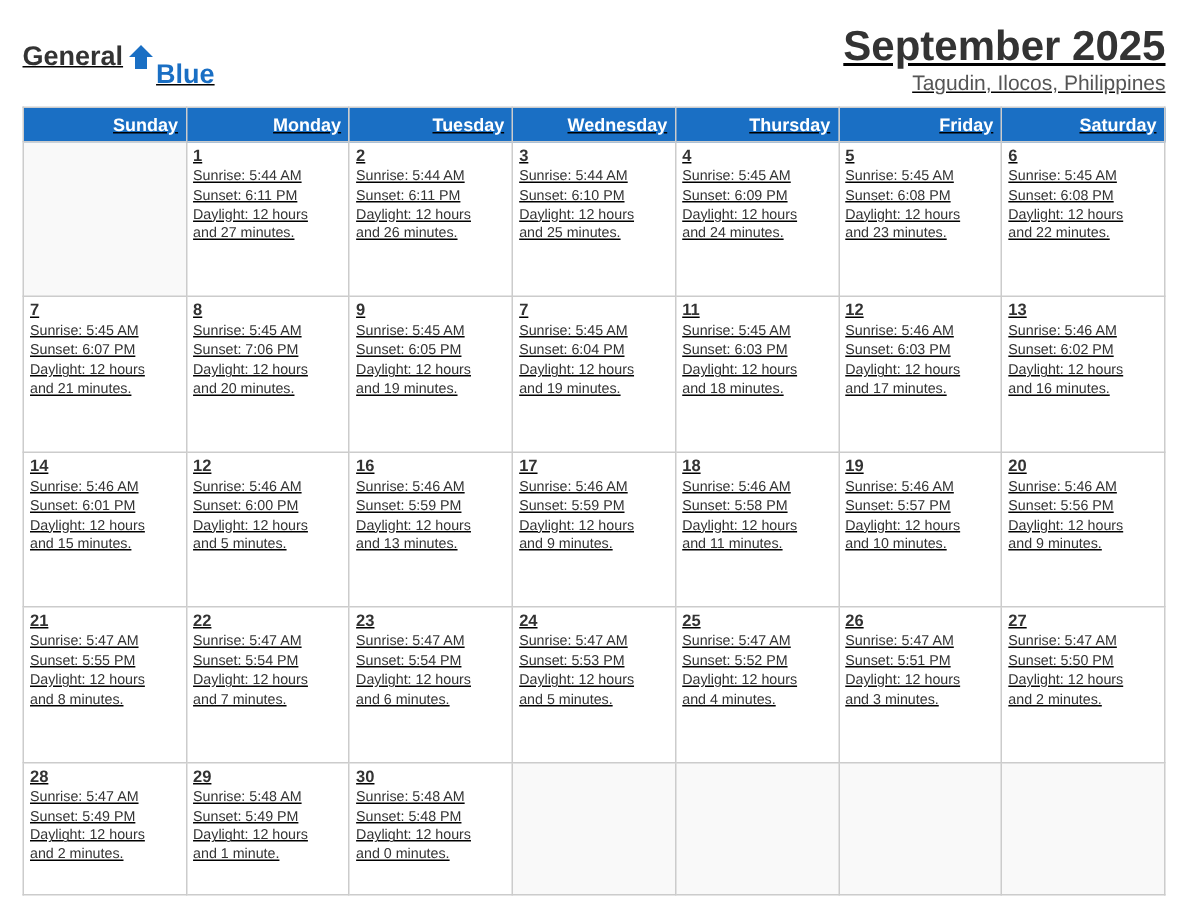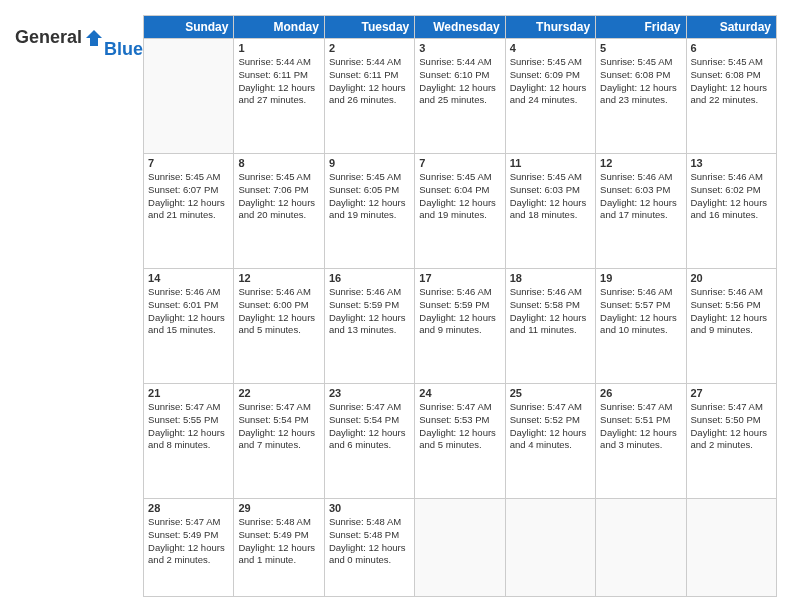--- a/index.html
+++ b/index.html
@@ -8,21 +8,22 @@
       height: 612px;
       font-family: Arial, sans-serif;
       background: #fff;
       overflow: hidden;
     }
     .page {
       width: 792px;
       height: 612px;
       padding: 15px;
       display: flex;
-      flex-direction: row;
+      flex-direction: column;
+      text-decoration: underline;
     }
     .header {
       display: flex;
       justify-content: space-between;
       align-items: flex-start;
       margin-bottom: 8px;
     }
     .logo {
       display: flex;
       align-items: center;
@@ -95,20 +96,24 @@
 
 <div class="page">
   <div class="header">
     <div class="logo">
       <span class="logo-general">General</span>
       <svg class="logo-icon" viewBox="0 0 20 20">
         <polygon points="10,2 18,10 14,10 14,18 6,18 6,10 2,10" fill="#1a6fc4"></polygon>
       </svg>
       <span class="logo-blue">Blue</span>
     </div>
+    <div class="title-block">
+      <div class="month-title">September 2025</div>
+      <div class="subtitle">Tagudin, Ilocos, Philippines</div>
+    </div>
   </div>
 
   <table class="calendar">
     <thead>
       <tr>
 
       <th>Sunday</th>
           <th>Monday</th>
           <th>Tuesday</th>
           <th>Wednesday</th>

